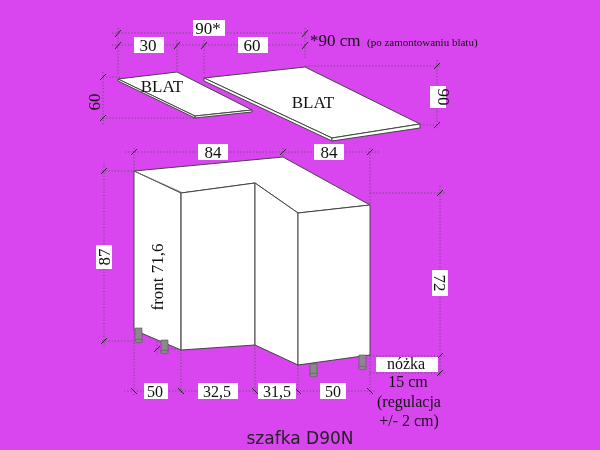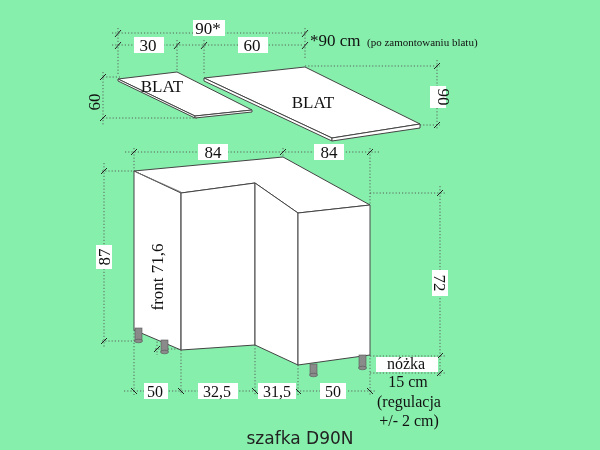--- a/index.html
+++ b/index.html
@@ -1,16 +1,16 @@
 <!DOCTYPE html>
 <html><head>
 <meta charset="utf-8">
 <style>
   html, body { margin: 0; padding: 0; background: #ffffff; }
-  #stage { position: relative; width: 600px; height: 450px; overflow: hidden; background: #86efac; }
+  #stage { position: relative; width: 600px; height: 450px; overflow: hidden; background: #d946ef; }
   svg { position: absolute; left: 0; top: 0; }
   .dim { stroke: #555; stroke-width: 0.9; stroke-dasharray: 1.2 2; fill: none; }
   .tick { stroke: #222; stroke-width: 1; }
   .edge { stroke: #444; stroke-width: 1; fill: #ffffff; }
   .edge-thin { stroke: #777; stroke-width: 0.8; fill: none; }
   .leg { fill: #8a8a8a; stroke: #555; stroke-width: 0.6; }
   .serif { font-family: "Liberation Serif", "DejaVu Serif", serif; fill: #111; }
   .sans { font-family: "DejaVu Sans", "Liberation Sans", sans-serif; fill: #222; }
 </style>
 </head>

